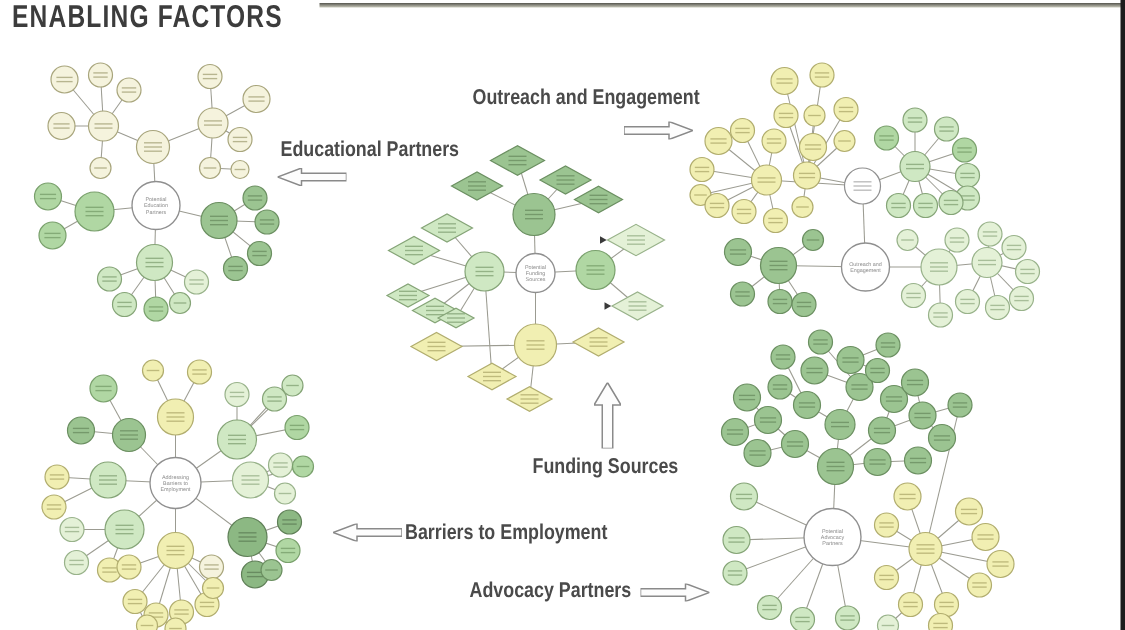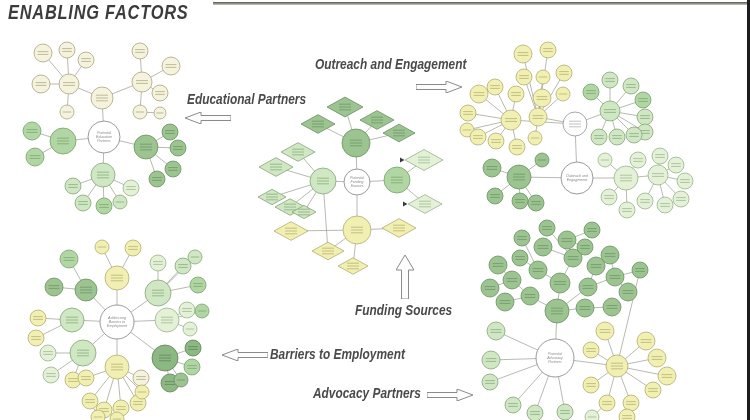--- a/index.html
+++ b/index.html
@@ -1,20 +1,20 @@
 <!DOCTYPE html>
 <html><head>
 <meta charset="utf-8">
 <style>
   html,body{margin:0;padding:0;}
   body{
     width:750px;height:420px;overflow:hidden;position:relative;
     background:#ffffff;font-family:"Liberation Sans",sans-serif;
   }
-  #stage{position:absolute;inset:0;font-style:italic;}
+  #stage{position:absolute;inset:0;}
   #map{position:absolute;left:0;top:0;}
   .title{
     position:absolute;left:8px;top:0px;
     font-size:21px;font-weight:700;letter-spacing:1px;color:#3c3c3c;
     transform:scale(0.78,1);transform-origin:left top;white-space:nowrap;
   }
   .top-rule{
     position:absolute;left:213px;top:2px;width:537px;height:3px;
     background:linear-gradient(#55554e,#c9c9bb);
   }

